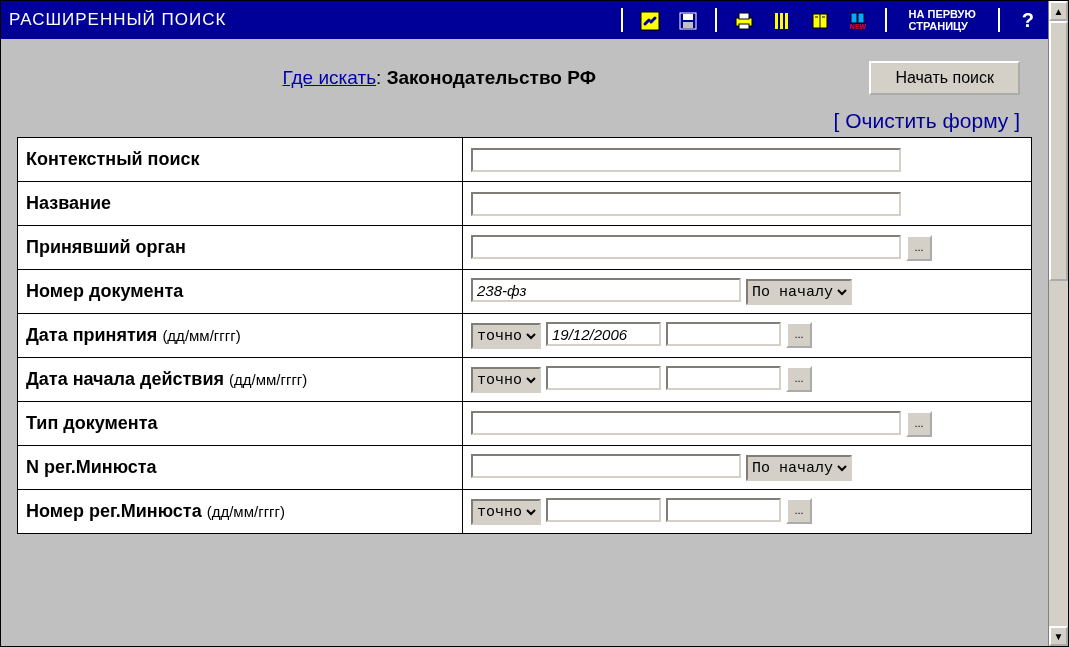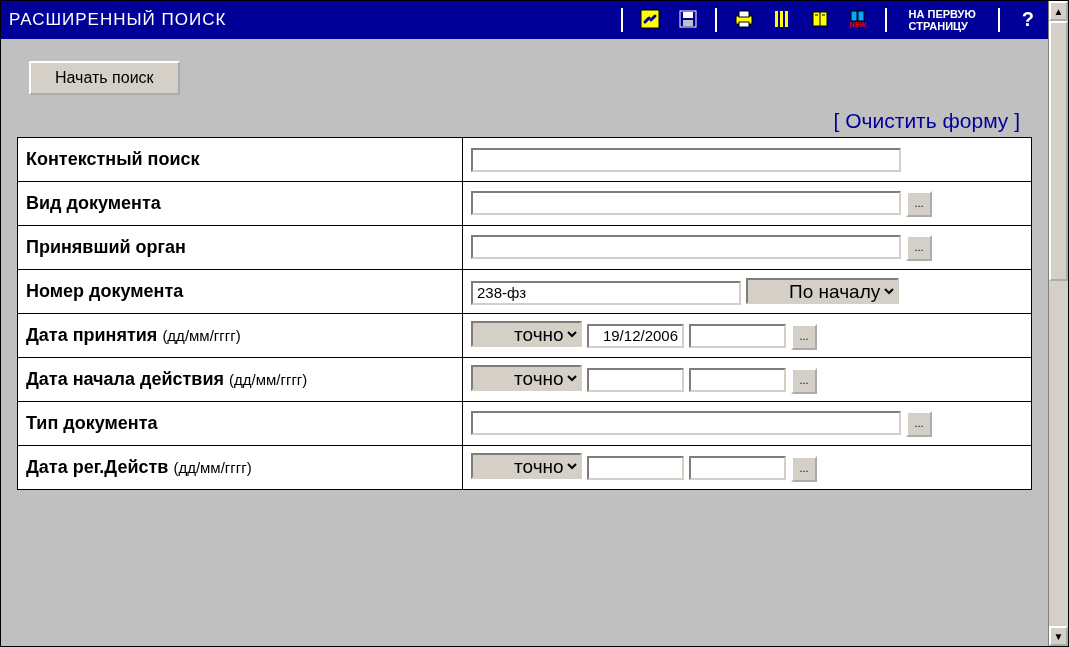--- a/index.html
+++ b/index.html
@@ -54,21 +54,21 @@
     align-items: center;
     padding: 0 8px;
   }
   .header-title {
     flex: 1;
     font-size: 17px;
     letter-spacing: 1px;
   }
   .toolbar {
     display: flex;
-    align-items: flex-start;
+    align-items: flex-end;
     gap: 16px;
   }
   .toolbar .sep {
     width: 2px; height: 24px;
     background: #fff;
   }
   .tb-icon {
     width: 22px; height: 22px;
     display: inline-flex;
     align-items: center;
@@ -137,32 +137,32 @@
   .form-table td.input-cell {
     background: #fff;
   }
   .txt {
     height: 24px;
     font-size: 15px;
     font-family: inherit;
     border: 2px inset #d4d0c8;
     background: #fff;
     padding: 0 4px;
+    font-style: italic;
   }
   .txt.wide { width: 430px; }
   .txt.widepick { width: 430px; }
   .txt.num { width: 270px; }
-  .txt.date { width: 97px; text-align: right; }
+  .txt.date { width: 115px; }
   .sel {
     height: 26px;
-    font-size: 19px;
-    font-family: Liberation Sans, sans-serif;
+    font-size: 15px;
+    font-family: Liberation Mono, monospace;
     border: 2px inset #d4d0c8;
     background: #d4d0c8;
-    padding-left: 37px;
   }
   .picker {
     width: 26px; height: 26px;
     border: 2px outset #fff;
     background: #d4d0c8;
     font-size: 11px;
     line-height: 1;
     padding: 0;
     cursor: pointer;
     vertical-align: middle;
@@ -225,39 +225,39 @@
         <div class="home-link">
           <div>НА ПЕРВУЮ</div>
           <div>СТРАНИЦУ</div>
         </div>
         <span class="sep"></span>
         <span class="help">?</span>
       </div>
     </div>
 
     <div class="topbar">
+      <div class="where-line">
+        <span class="where-label">Где искать</span><span>: </span><span class="where-value">Законодательство РФ</span>
+      </div>
       <button class="search-btn">Начать поиск</button>
     </div>
 
     <div class="clear-row">
       <span>[ </span><span class="clear-link">Очистить форму</span><span> ]</span>
     </div>
 
     <table class="form-table">
       <tbody>
           <tr>
         <td class="label-cell">Контекстный поиск</td>
         <td class="input-cell"><input class="txt wide" value="" style=""></td>
       </tr>
       <tr>
-        <td class="label-cell">Вид документа</td>
-        <td class="input-cell">
-          <input class="txt widepick" value="" style="">
-          <button class="picker">...</button>
-        </td>
+        <td class="label-cell">Название</td>
+        <td class="input-cell"><input class="txt wide" value="" style=""></td>
       </tr>
       <tr>
         <td class="label-cell">Принявший орган</td>
         <td class="input-cell">
           <input class="txt widepick" value="" style="">
           <button class="picker">...</button>
         </td>
       </tr>
       <tr>
         <td class="label-cell">Номер документа</td>
@@ -289,22 +289,29 @@
         </td>
       </tr>
       <tr>
         <td class="label-cell">Тип документа</td>
         <td class="input-cell">
           <input class="txt widepick" value="" style="">
           <button class="picker">...</button>
         </td>
       </tr>
       <tr>
+        <td class="label-cell">N рег.Минюста</td>
+        <td class="input-cell">
+          <input class="txt num" value="" style="">
+          <select class="sel"><option>По началу</option></select>
+        </td>
+      </tr>
+      <tr>
         <td class="label-cell">
-          <span>Дата рег.Действ</span> <span class="date-hint">(дд/мм/гггг)</span>
+          <span>Номер рег.Минюста</span> <span class="date-hint">(дд/мм/гггг)</span>
         </td>
         <td class="input-cell">
           <select class="sel"><option>точно</option></select>
           <input class="txt date" value="" style="">
           <input class="txt date" value="" style="">
           <button class="picker">...</button>
         </td>
       </tr>
     </tbody>
       </table>

